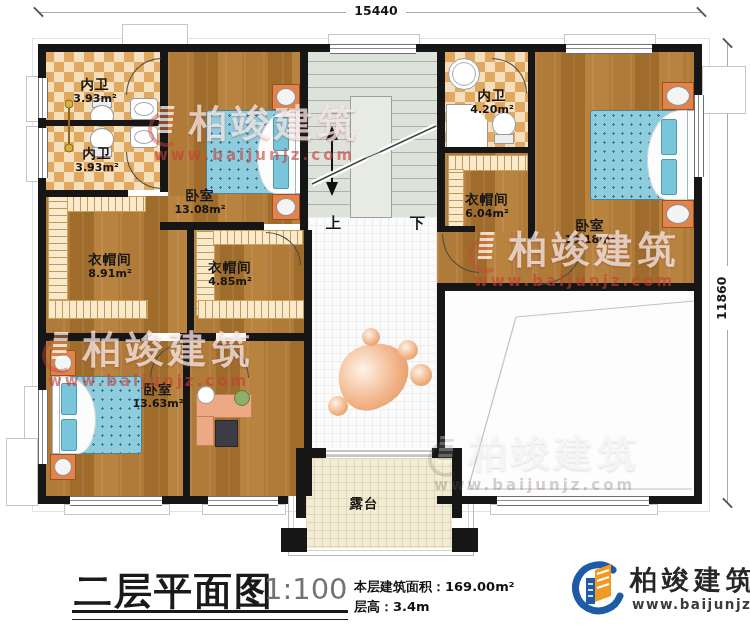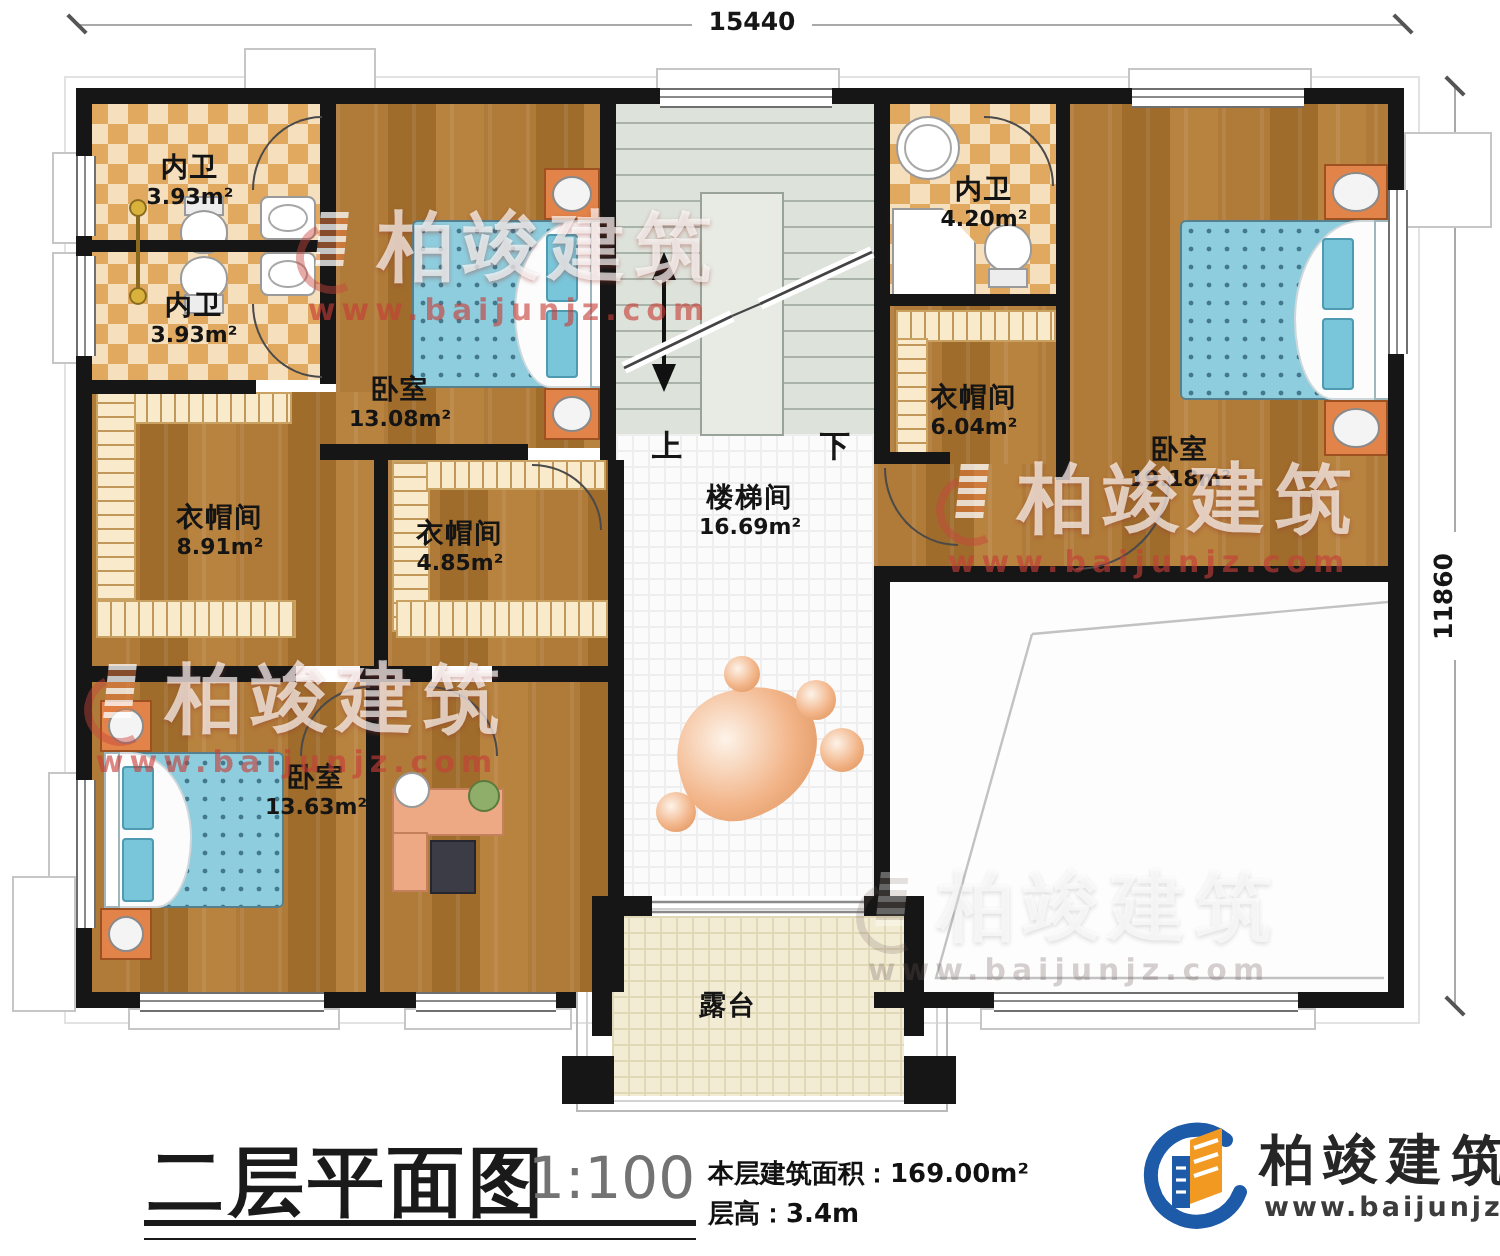--- a/index.html
+++ b/index.html
@@ -266,24 +266,20 @@
       <span class="ar">13.08m²</span>
     </div>
   <div class="rlabel" style="left:65px;top:252px;width:90px">
     <span class="nm">衣帽间</span>
       <span class="ar">8.91m²</span>
     </div>
   <div class="rlabel" style="left:185px;top:260px;width:90px">
     <span class="nm">衣帽间</span>
       <span class="ar">4.85m²</span>
     </div>
-  <div class="rlabel" style="left:330px;top:242px;width:90px">
-    <span class="nm">楼梯间</span>
-      <span class="ar">16.69m²</span>
-    </div>
   <div class="rlabel" style="left:450px;top:88px;width:84px">
     <span class="nm">内卫</span>
       <span class="ar">4.20m²</span>
     </div>
   <div class="rlabel" style="left:445px;top:192px;width:84px">
     <span class="nm">衣帽间</span>
       <span class="ar">6.04m²</span>
     </div>
   <div class="rlabel" style="left:545px;top:218px;width:90px">
     <span class="nm">卧室</span>

